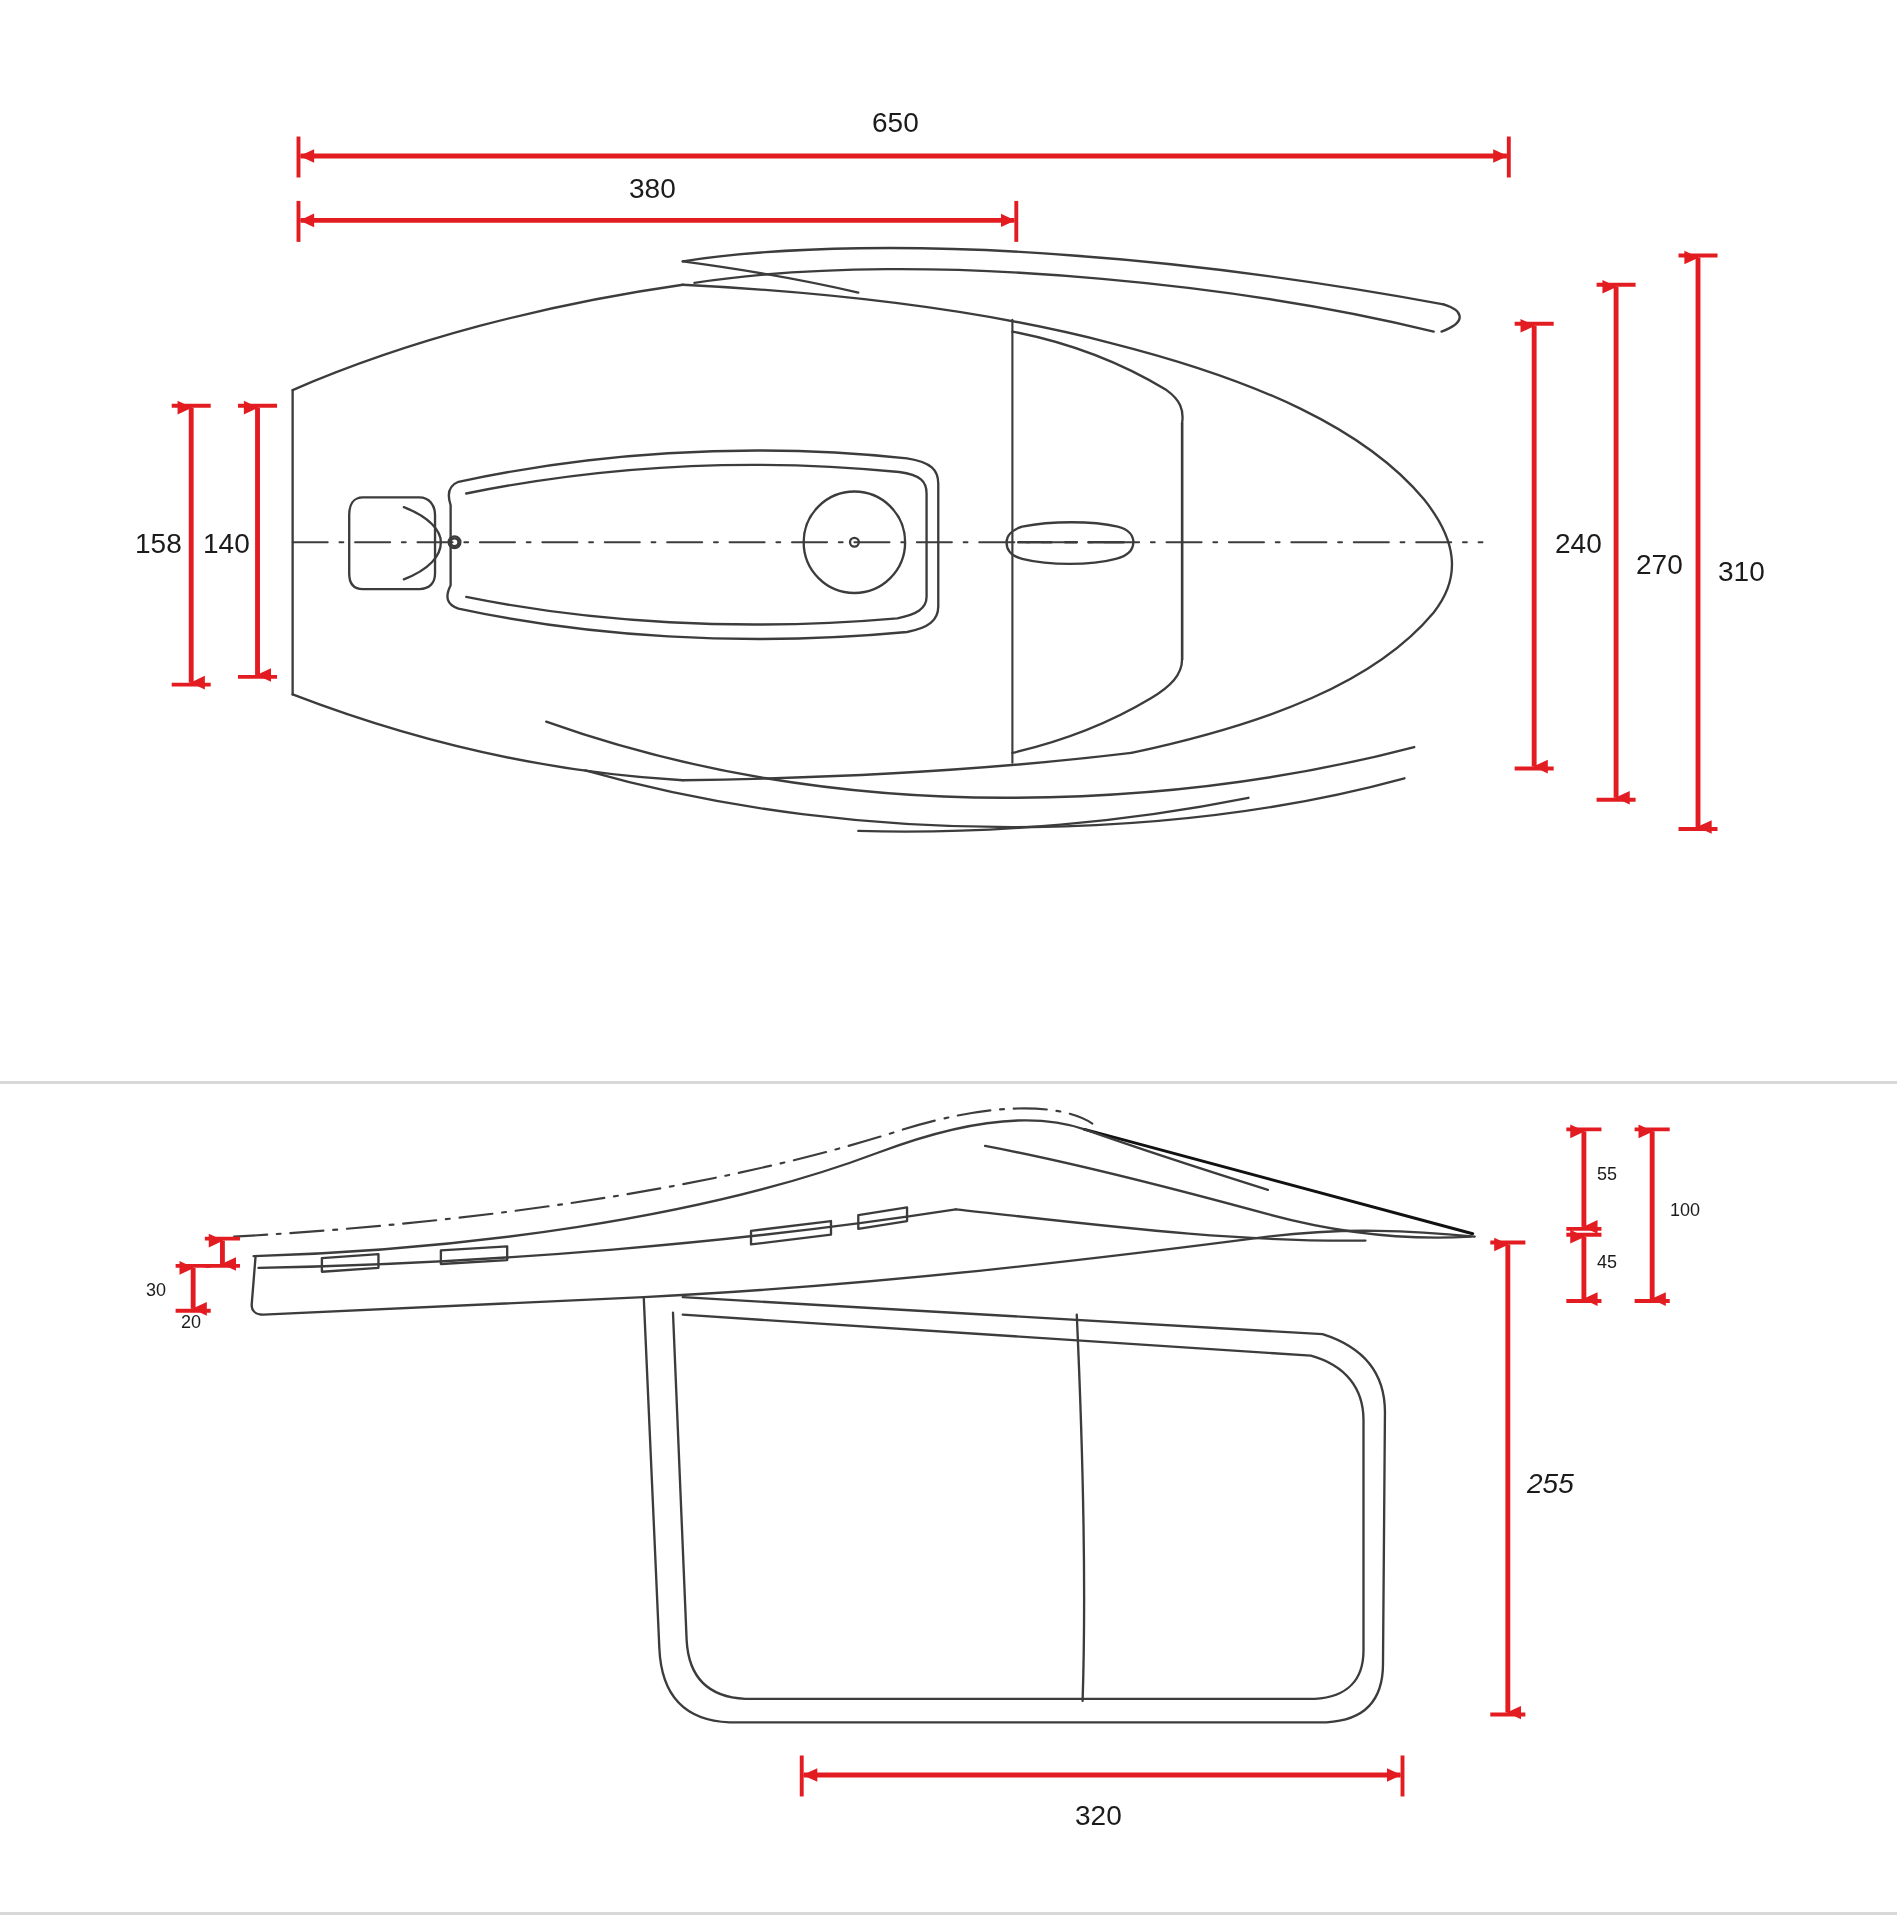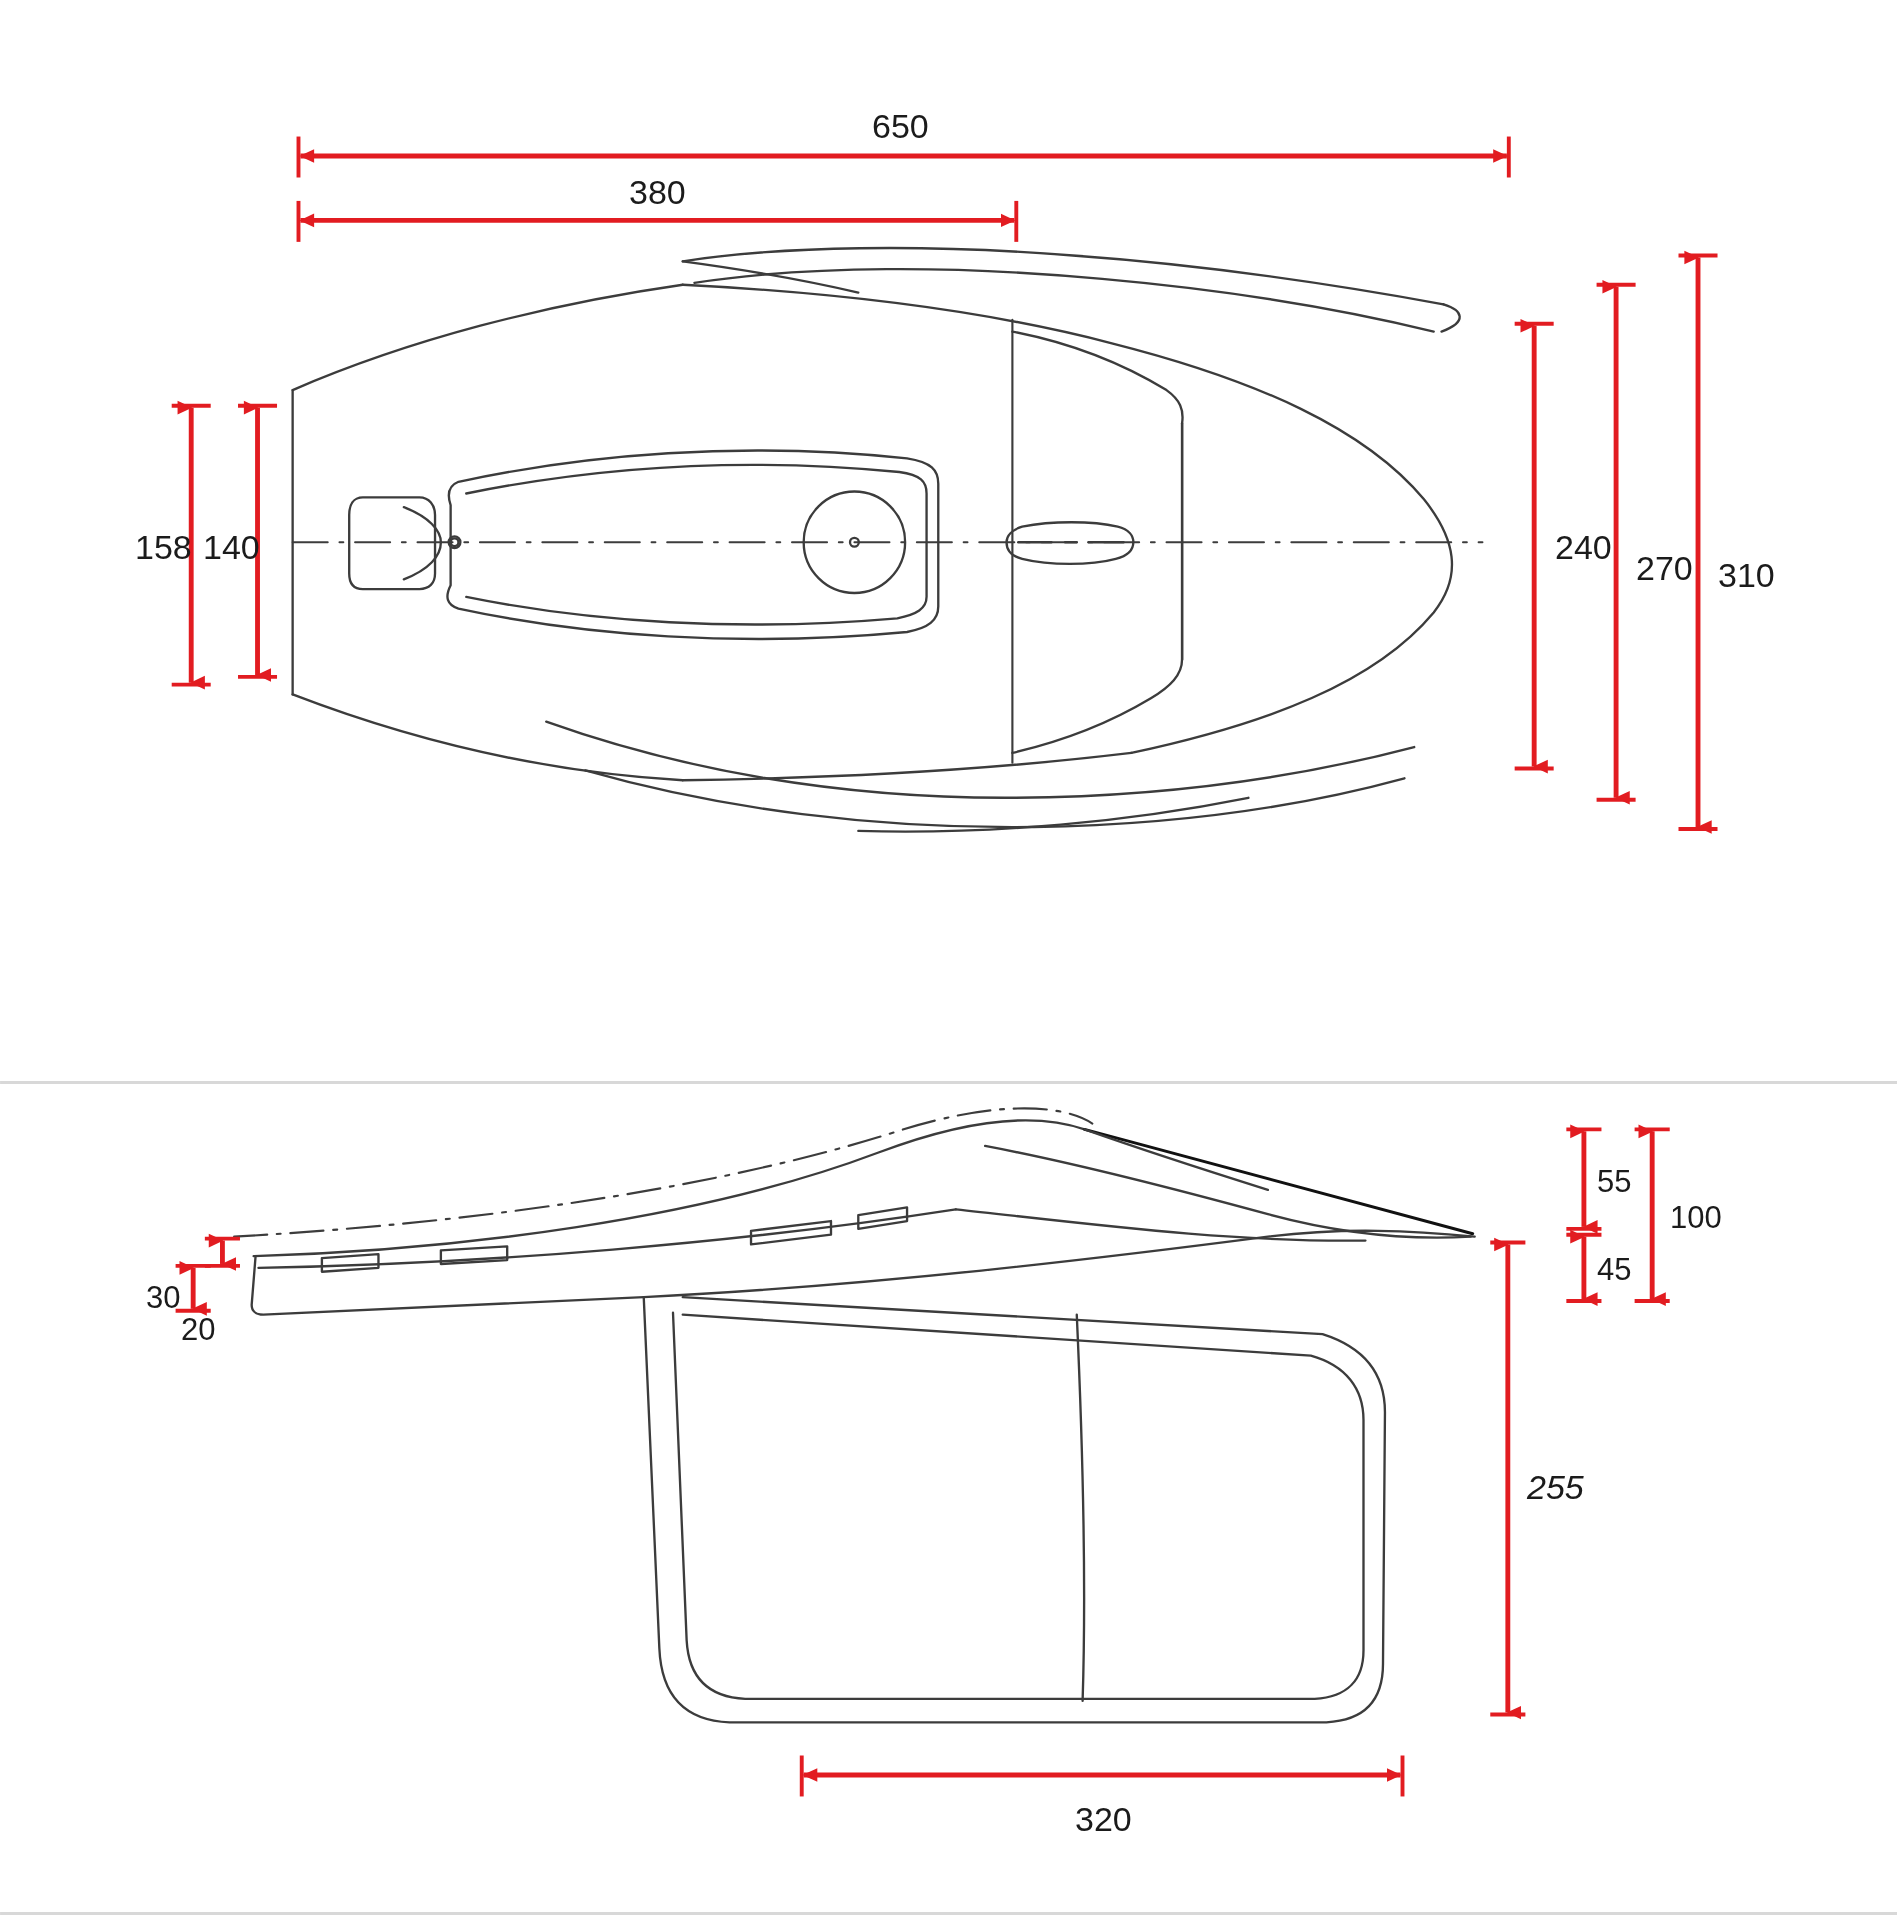--- a/index.html
+++ b/index.html
@@ -7,26 +7,26 @@
     width:1898px;height:1933px;
     font-family:"Liberation Sans", sans-serif;
     color:#111;
     position:relative;
     overflow:hidden;
   }
   .sheet{position:absolute;left:0;top:0;width:1898px;height:1933px;}
   svg.canvas{position:absolute;left:0;top:0;width:1898px;height:1933px;}
   .dim-label{
     position:absolute;
-    font-size:34px;
+    font-size:28px;
     color:#1b1b1b;
     white-space:nowrap;
     font-family:"Liberation Sans", sans-serif;
   }
-  .dim-label.small{font-size:31px;}
+  .dim-label.small{font-size:18px;}
 </style>
 </head>
 <body>
 
 <div class="sheet">
 
   <svg class="canvas" viewBox="0 0 1946 1982">
     <defs>
       <marker id="arrR" markerWidth="16" markerHeight="16" refX="14" refY="8" orient="auto" markerUnits="userSpaceOnUse">
         <path d="M0,1 L15,8 L0,15 z" fill="#e21c21"></path>

